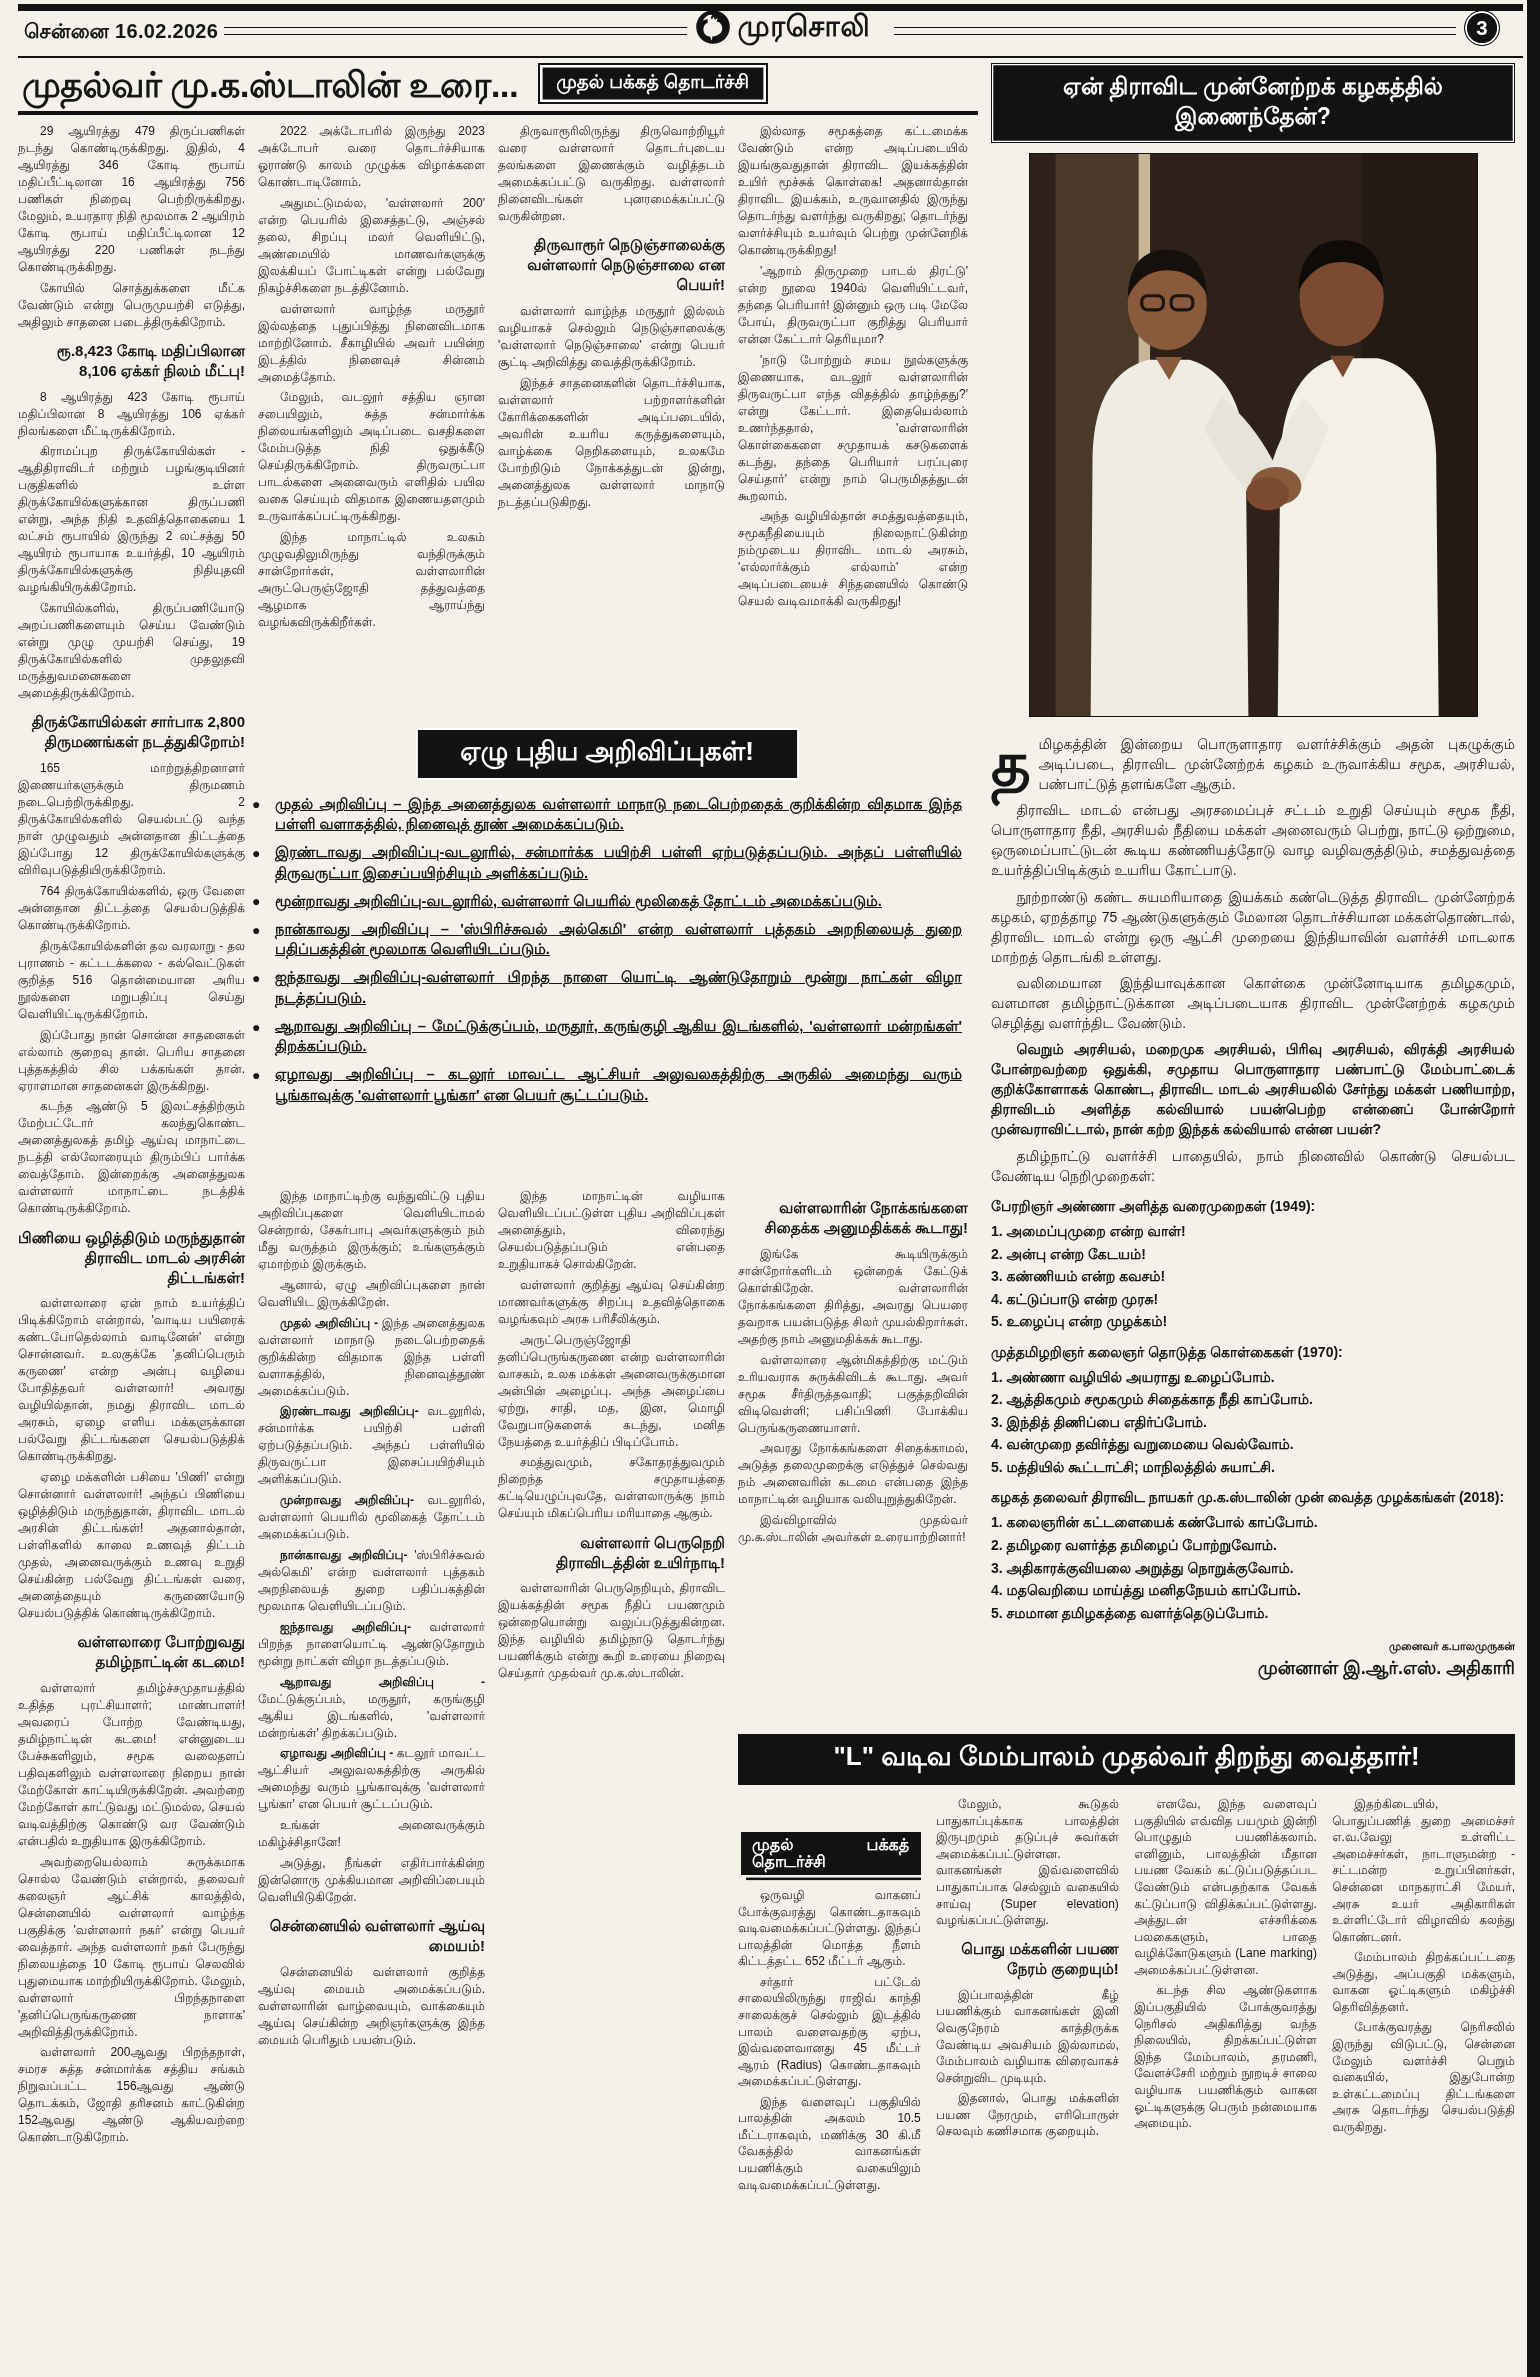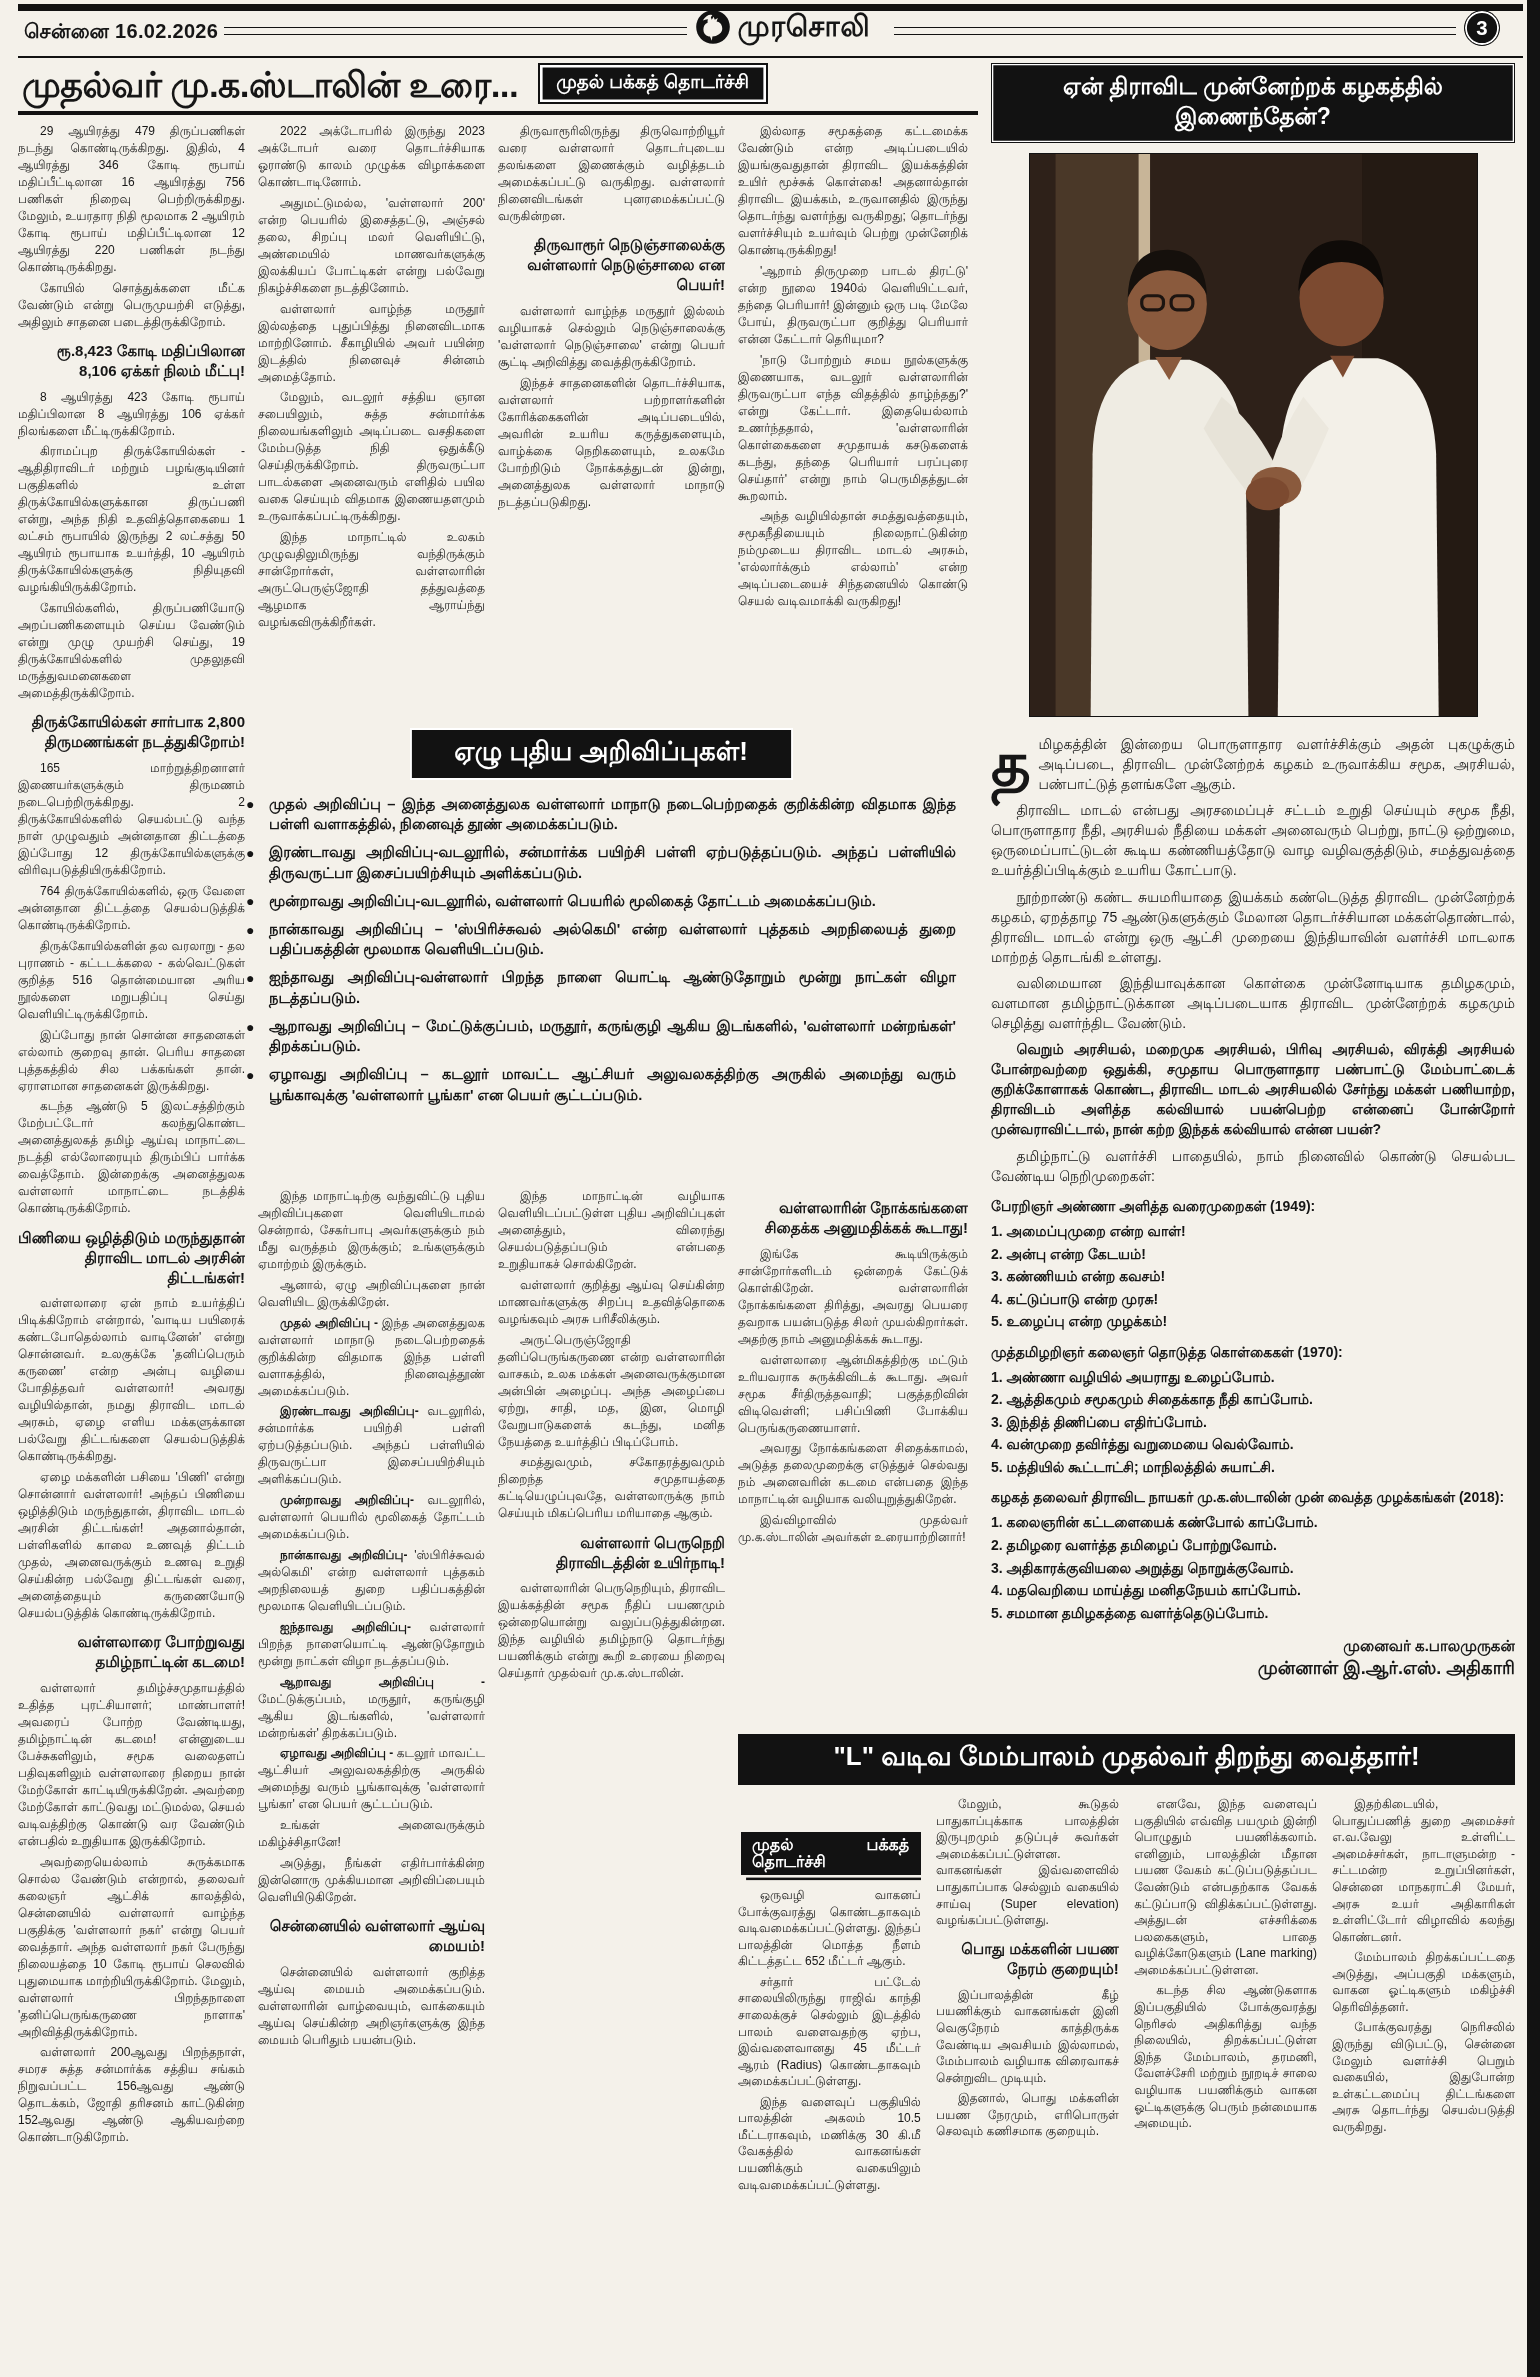--- a/index.html
+++ b/index.html
@@ -34,21 +34,21 @@
   .c2b{left:258px; top:1188px;width:227px;height:1172px;}
   .c3b{left:498px; top:1188px;width:227px;height:1172px;}
   .c4m{left:738px;top:1188px;width:230px;height:531px;}
   .blk{margin:0 0 3.8px 0;}
   .blk .txt{white-space:normal;}
   .blk.t-p,.blk.t-lead{text-indent:22px;}
   .blk.t-h{font-weight:800;text-align:right;font-size:15px;line-height:20px;margin:10.2px 0 7.7px;text-indent:0;}
   .blk .lead{font-weight:800;}
   .blk .lead:empty{display:none;}
   
-  .ann{left:246px;top:728px;width:710px;height:448px;}
+  .ann{left:252px;top:728px;width:710px;height:448px;text-decoration:underline;}
   .ann-title{width:383px;margin:0 auto;background:#121212;color:#fff;text-align:center;
      font-size:26px;font-weight:800;padding:7.7px 0 10.2px;box-shadow:inset 0 0 0 1.9px #fff;}
   .ann-list{margin-top:14px;}
   .ann-item{position:relative;padding-left:23px;font-size:14.7px;line-height:20.4px;font-weight:700;
      text-align:justify;margin-bottom:7.7px;}
   .ann-item::before{content:"●";position:absolute;left:0;top:0.6px;font-size:14px;}
   .ann-item .lead{font-weight:800;}
   
   .right-article{left:991px;top:63px;width:524px;height:1657px;overflow:hidden;}
   .ra-headline{background:#121212;color:#fff;text-align:center;font-size:23px;font-weight:800;
@@ -56,21 +56,21 @@
   .photo{margin:10.2px auto 0;width:447px;height:562px;border:1.9px solid #121212;background:#2e2119;}
   .photo svg{display:block;width:100%;height:100%;}
   .ra-text{margin-top:16.6px;font-size:14px;line-height:20px;text-align:justify;}
   .dropcap{float:left;font-size:61px;line-height:50px;font-weight:800;padding:5.1px 7.7px 0 0;}
   .ra-blk{margin:0 0 6.4px;}
   .ra-blk.t-p{text-indent:25.5px;}
   .ra-blk.t-bold{font-weight:700;text-indent:25.5px;}
   .ra-blk.t-list-title{font-weight:800;text-align:left;margin:10.2px 0 5.1px;}
   .ra-blk.t-li{text-align:left;font-weight:600;margin:0 0 2.6px;}
   .sig{text-align:right;margin-top:12.8px;}
-  .sig-name{font-size:15px;font-weight:800;}
+  .sig-name{font-size:11px;font-weight:800;}
   .sig-title{font-size:18px;font-weight:700;margin-top:2.6px;}
   
   .flyover{left:738px;top:1734px;width:777px;height:626px;}
   .fo-headline{background:#121212;color:#fff;text-align:center;font-size:26px;font-weight:800;
      padding:7px 0 9.6px;}
   .fo-cols{display:flex;gap:15.3px;margin-top:11.5px;}
   .fo-col{width:183px;font-size:12px;line-height:16.6px;text-align:justify;height:556px;overflow:hidden;}
   .cont-tag.small{font-size:16px;padding:5.1px 11.5px;margin:36px 0 11.5px 2.6px;vertical-align:0;
      box-shadow:2.6px 2.6px 0 #f4f1ea,5.1px 5.1px 0 #121212;border:none;}
 </style>

